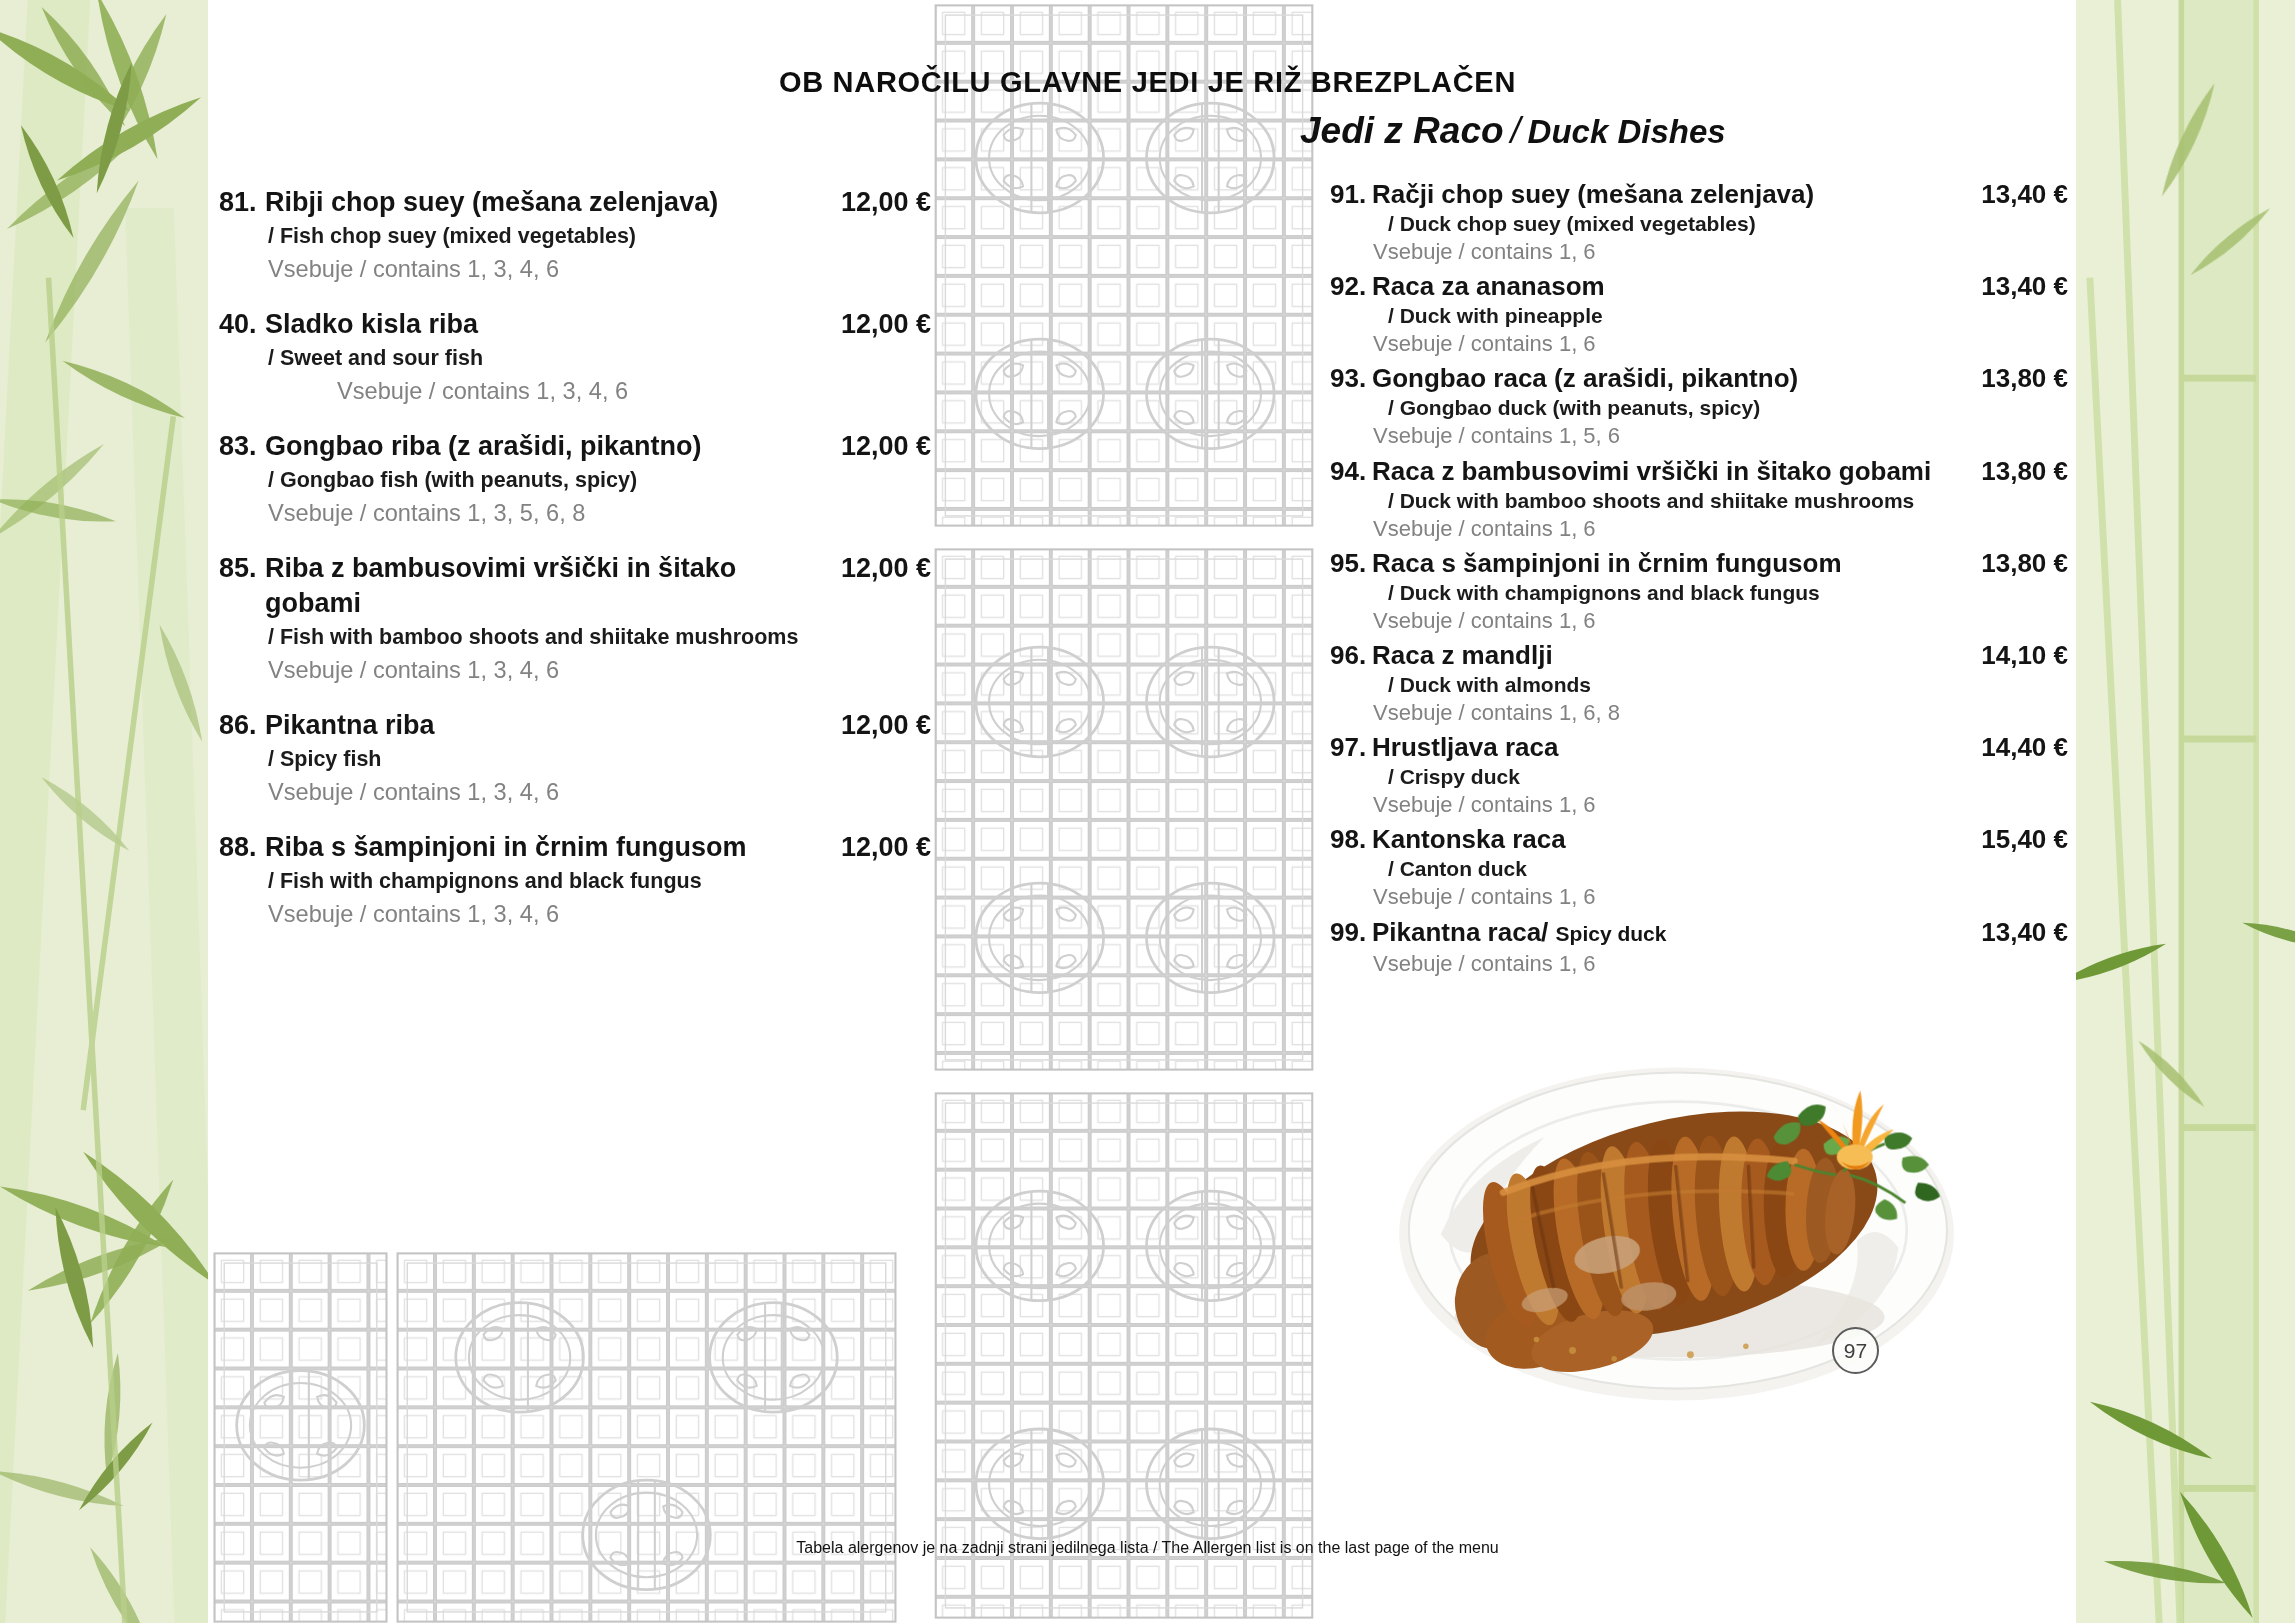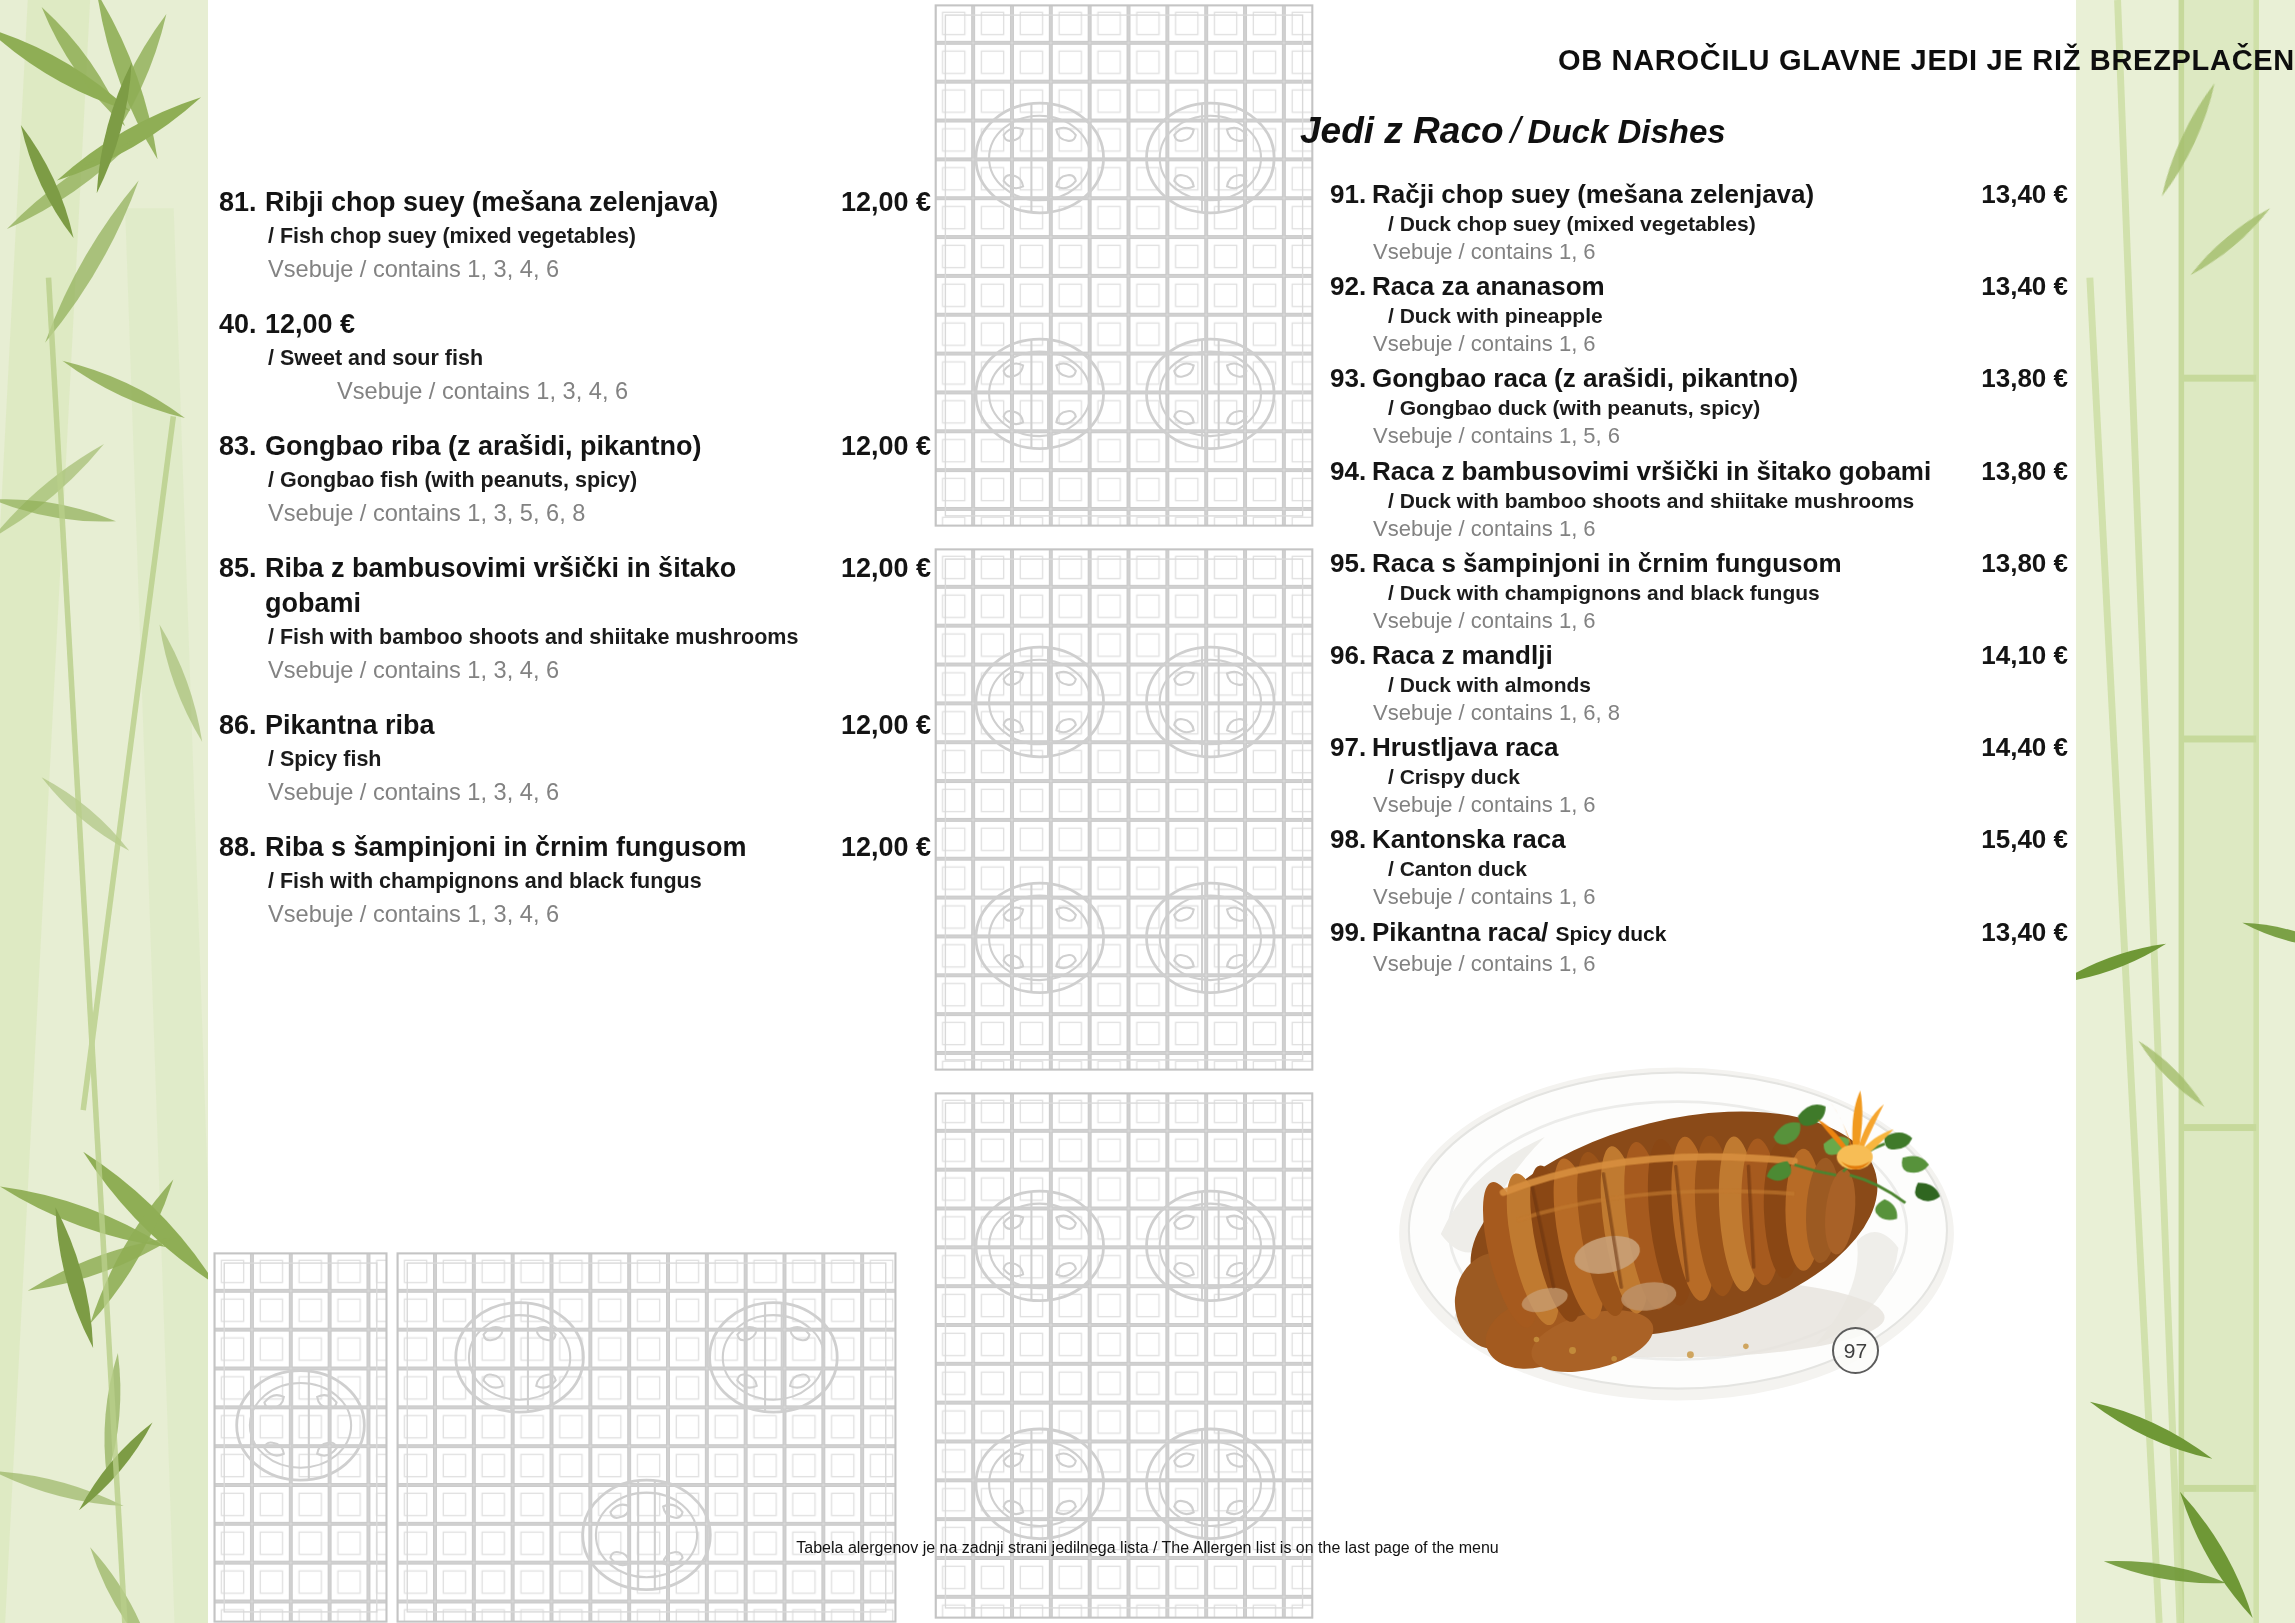--- a/index.html
+++ b/index.html
@@ -12,21 +12,21 @@
   .bamboo-left{left:0;width:208px;}
   .bamboo-right{left:2076px;width:219px;}
 
   .lattice{position:absolute;z-index:1;}
   .lattice svg{display:block;width:100%;height:100%;}
 
   .photo{position:absolute;left:1399px;top:1026px;width:562px;height:380px;z-index:2;}
   .photo svg{display:block;width:100%;height:100%;}
 
   
-  .banner{position:absolute;left:0;right:0;top:44px;text-align:right;z-index:3;
+  .banner{position:absolute;left:0;right:0;top:66px;text-align:center;z-index:3;
           font-size:29px;font-weight:700;letter-spacing:0.7px;color:#0e0e0e;}
 
   .sec{position:absolute;left:1300px;top:110px;z-index:3;white-space:nowrap;font-style:italic;}
   .sec .sl{font-size:37px;font-weight:700;color:#101010;}
   .sec .sep{font-size:36px;font-weight:400;color:#101010;padding:0 7px;}
   .sec .en{font-size:33px;font-weight:700;color:#101010;}
 
   .col{position:absolute;z-index:3;}
   .col-left{left:219px;top:185px;width:712px;}
   .col-right{left:1330px;top:178px;width:738px;}
@@ -219,20 +219,21 @@
           <span class="name">Ribji chop suey (mešana zelenjava)</span>
           <span class="price">12,00 €</span>
         </div>
       <div class="en">/ Fish chop suey (mixed vegetables)</div>
       <div class="alg">Vsebuje / contains 1, 3, 4, 6</div>
     </div>
 
     <div class="item">
       <div class="t">
           <span class="num">40.</span>
+          <span class="name">Sladko kisla riba</span>
           <span class="price">12,00 €</span>
         </div>
       <div class="en">/ Sweet and sour fish</div>
       <div class="alg indent">Vsebuje / contains 1, 3, 4, 6</div>
     </div>
 
     <div class="item">
       <div class="t">
           <span class="num">83.</span>
           <span class="name">Gongbao riba (z arašidi, pikantno)</span>

